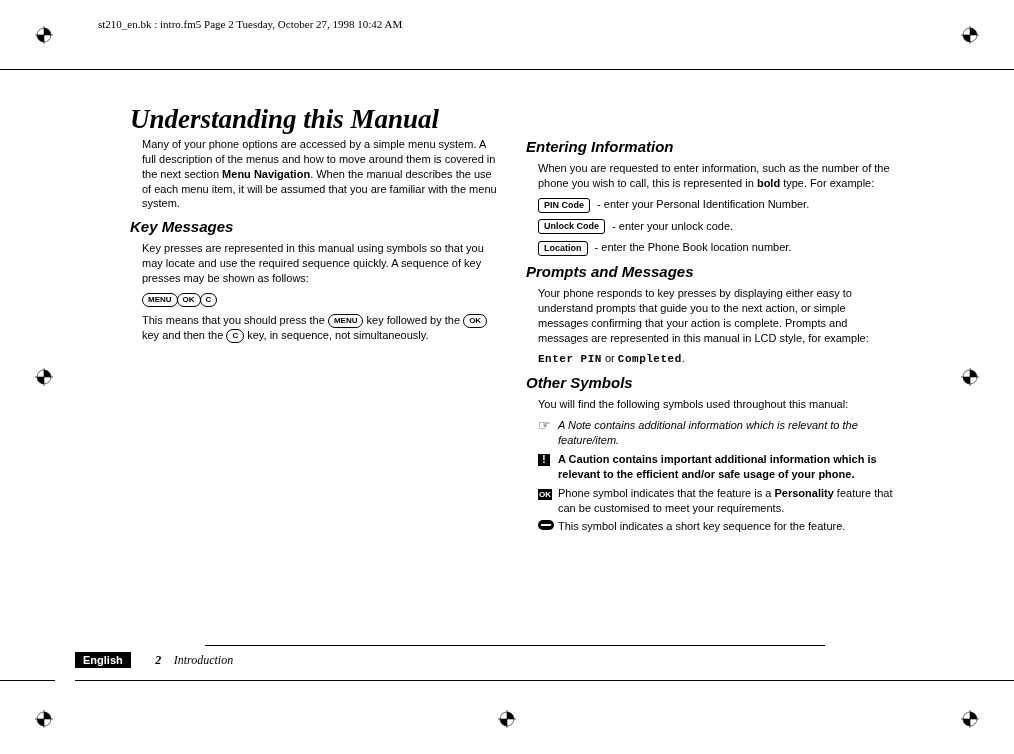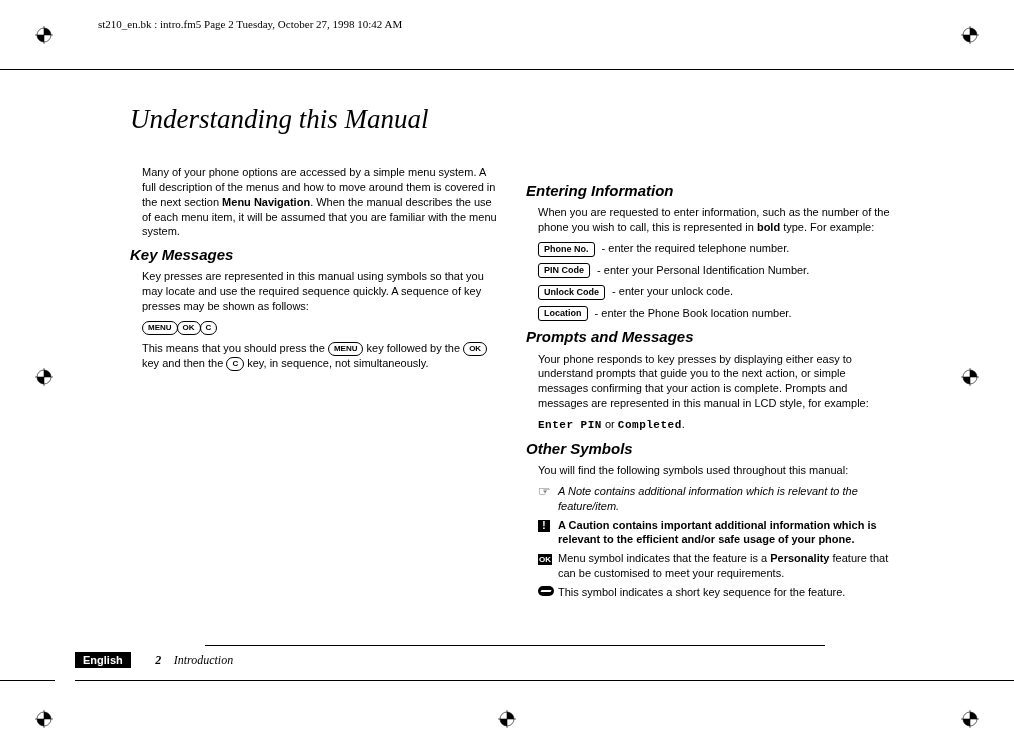--- a/index.html
+++ b/index.html
@@ -37,23 +37,23 @@
   }
 
   .page {
     position: absolute;
     top: 104px; left: 130px;
     width: 770px;
   }
   .title {
     font-family: "Times New Roman", Georgia, serif;
     font-style: italic;
-    font-weight: normal;
+    font-weight: bold;
     font-size: 27px;
-    margin-bottom: 30px;
+    margin-bottom: 2px;
   }
   .cols { display: flex; gap: 26px; }
   .col { width: 370px; font-size: 11px; line-height: 1.35; padding-left:12px; }
   .col p { margin-bottom: 6px; }
   .h2 {
     font-family: "Trebuchet MS", Arial, sans-serif;
     font-weight: bold;
     font-style: italic;
     font-size: 15px;
     margin: 6px 0 4px -12px;
@@ -205,25 +205,24 @@
       <p>Key presses are represented in this manual using symbols so that you may locate and use the required sequence quickly. A sequence of key presses may be shown as follows:</p>
       <p class="keyrow">
         <span class="key">MENU</span><span class="key">OK</span><span class="key">C</span>
       </p>
       <p>
         <span>This means that you should press the </span><span class="key">MENU</span><span> key followed by the </span><span class="key">OK</span><span> key and then the </span><span class="key">C</span><span> key, in sequence, not simultaneously.</span>
       </p>
     </div>
 
     <div class="col">
-      <h2 class="h2" style="margin-top:16px">Entering Information</h2>
+      <h2 class="h2" style="margin-top:0">Entering Information</h2>
       <p>
         <span>When you are requested to enter information, such as the number of the phone you wish to call, this is represented in </span><span class="bold">bold</span><span> type. For example:</span>
       </p>
-      <p><span class="lbl">Phone No.</span><span> - enter the required telephone number.</span></p>
       <p><span class="lbl">PIN Code</span><span> - enter your Personal Identification Number.</span></p>
       <p><span class="lbl">Unlock Code</span><span> - enter your unlock code.</span></p>
       <p><span class="lbl">Location</span><span> - enter the Phone Book location number.</span></p>
 
       <h2 class="h2">Prompts and Messages</h2>
       <p>Your phone responds to key presses by displaying either easy to understand prompts that guide you to the next action, or simple messages confirming that your action is complete. Prompts and messages are represented in this manual in LCD style, for example:</p>
       <p>
         <span class="lcd">Enter PIN</span><span> or </span><span class="lcd">Completed</span><span>.</span>
       </p>
 
@@ -233,21 +232,21 @@
       <div class="sym-line">
         <span class="sym note-icon">☞</span>
         <span class="sym-text italic">A Note contains additional information which is relevant to the feature/item.</span>
       </div>
       <div class="sym-line">
         <span class="sym"><span class="caution-icon">!</span></span>
         <span class="sym-text bolditalic">A Caution contains important additional information which is relevant to the efficient and/or safe usage of your phone.</span>
       </div>
       <div class="sym-line">
         <span class="sym"><span class="ok-icon">OK</span></span>
-        <span class="sym-text"><span>Menu symbol indicates that the feature is a </span><span class="bolditalic">Personality</span><span> feature that can be customised to meet your requirements.</span></span>
+        <span class="sym-text"><span>Phone symbol indicates that the feature is a </span><span class="bolditalic">Personality</span><span> feature that can be customised to meet your requirements.</span></span>
       </div>
       <div class="sym-line">
         <span class="sym"><span class="short-icon"></span></span>
         <span class="sym-text">This symbol indicates a short key sequence for the feature.</span>
       </div>
     </div>
   </div>
 </div>
 
 <div class="footer">

